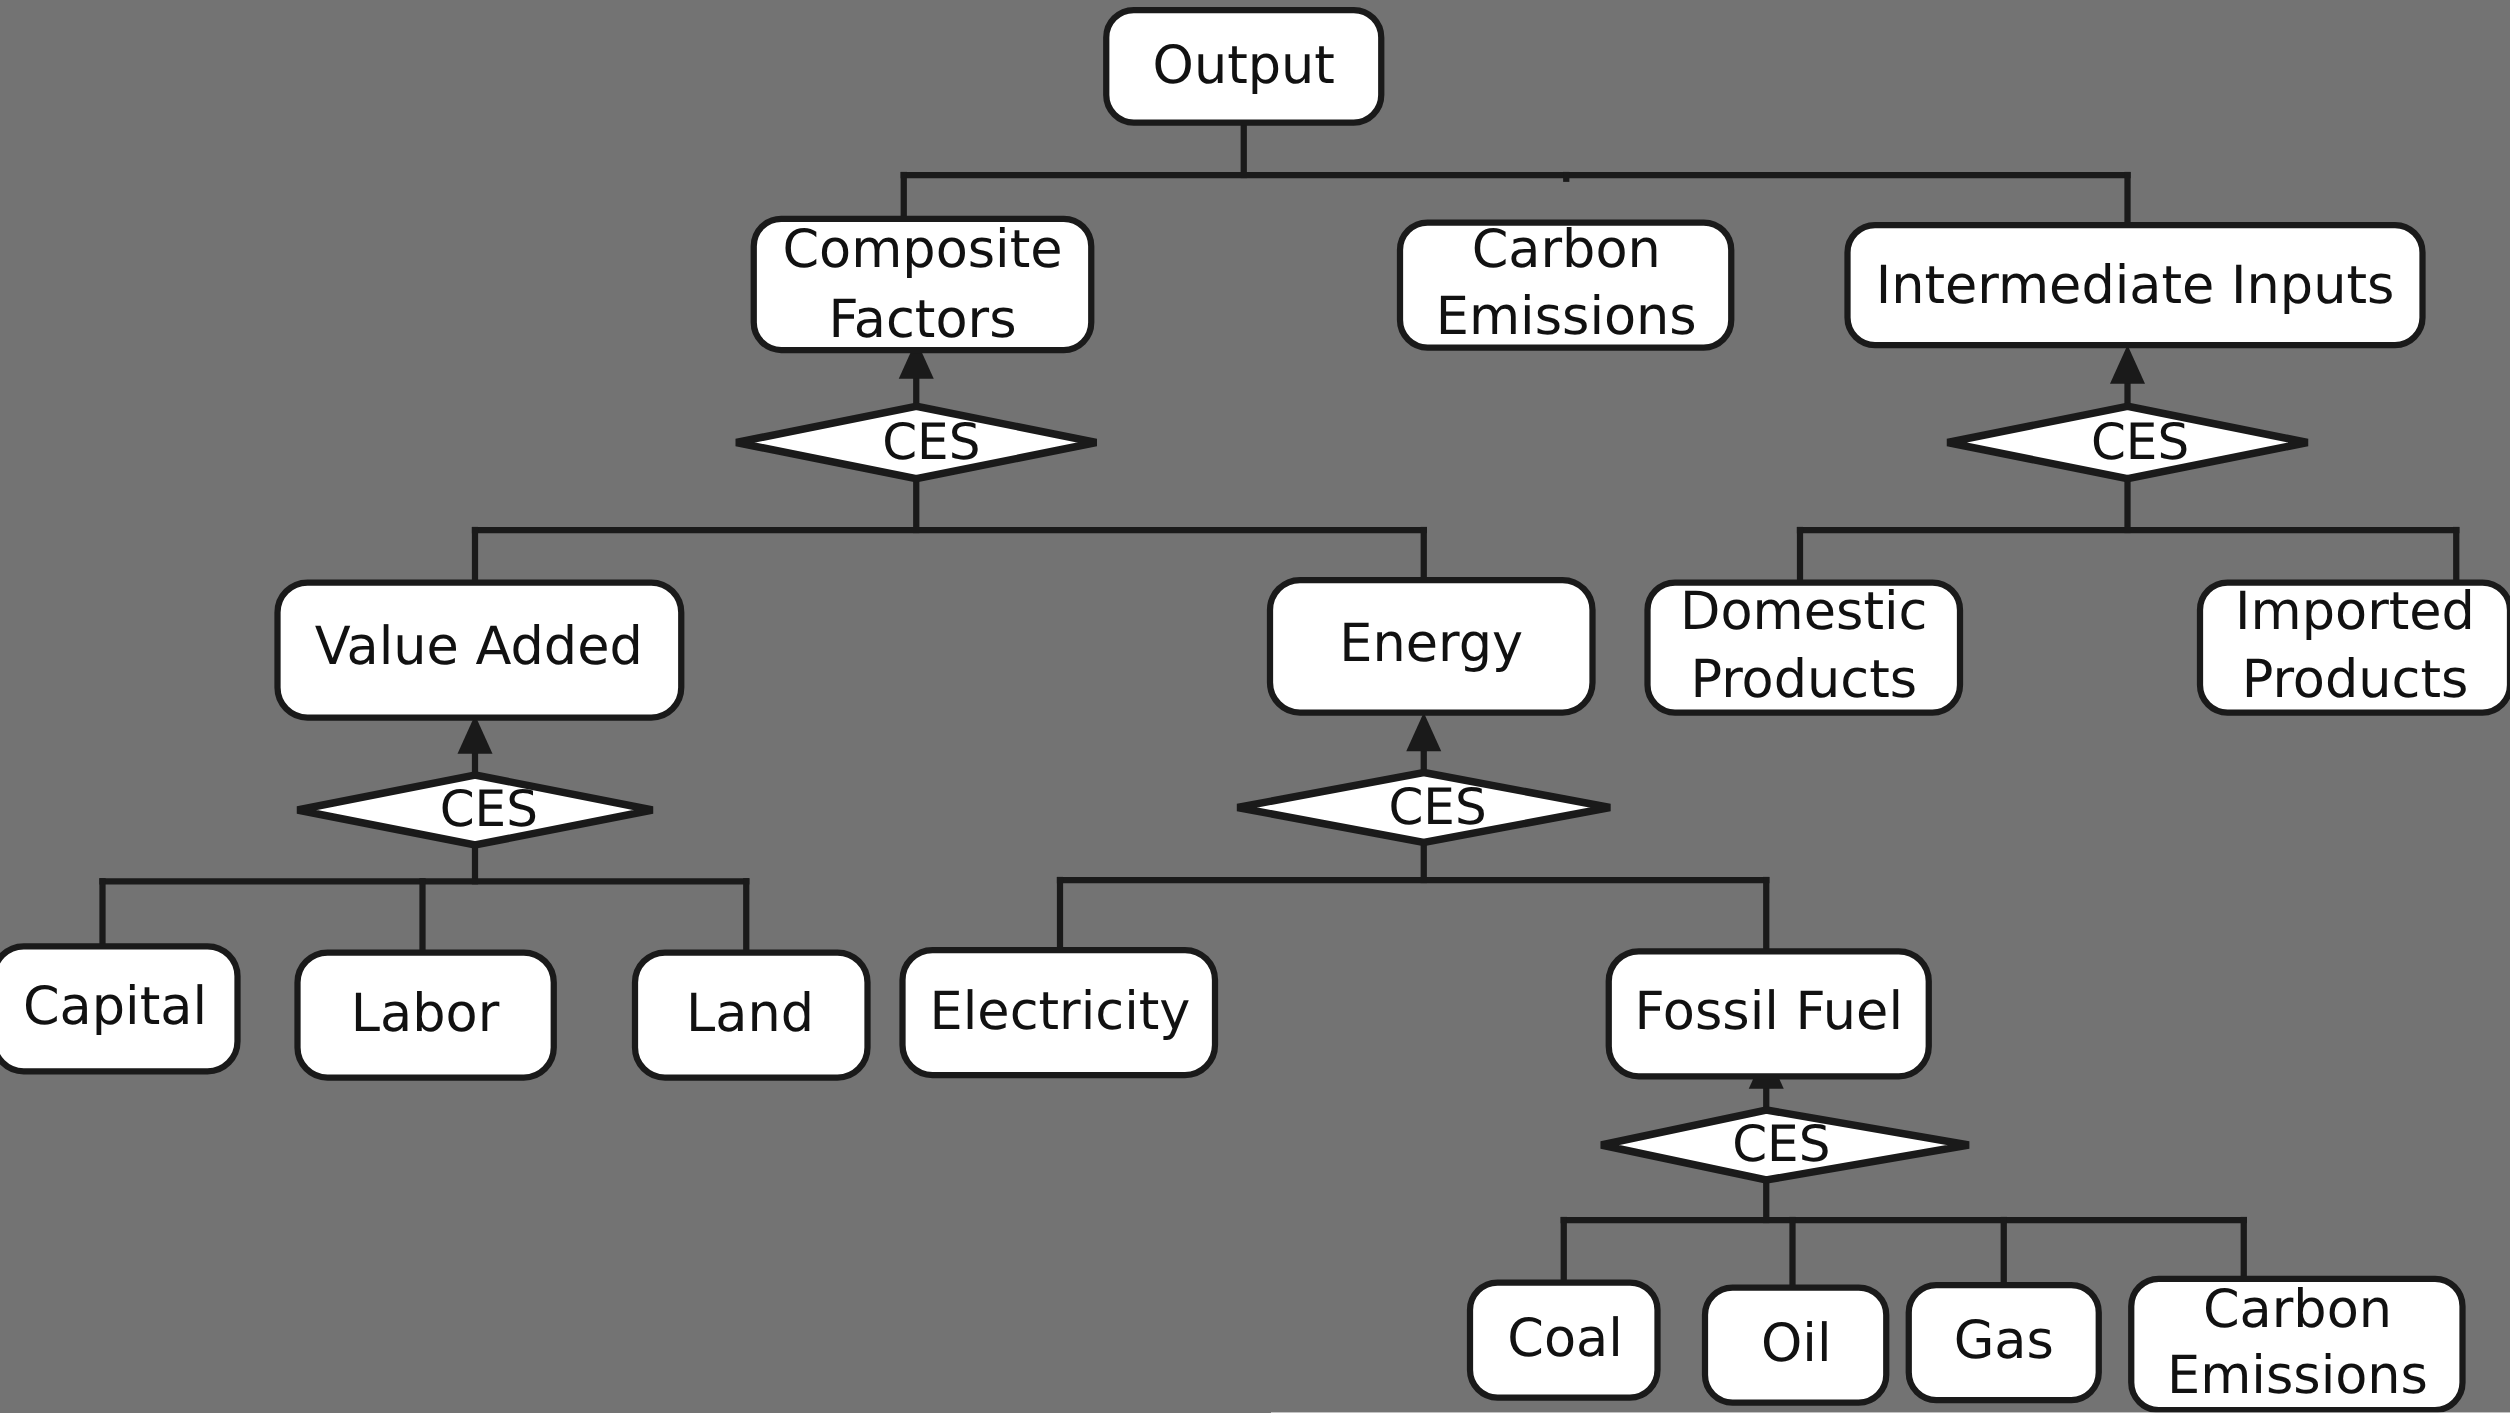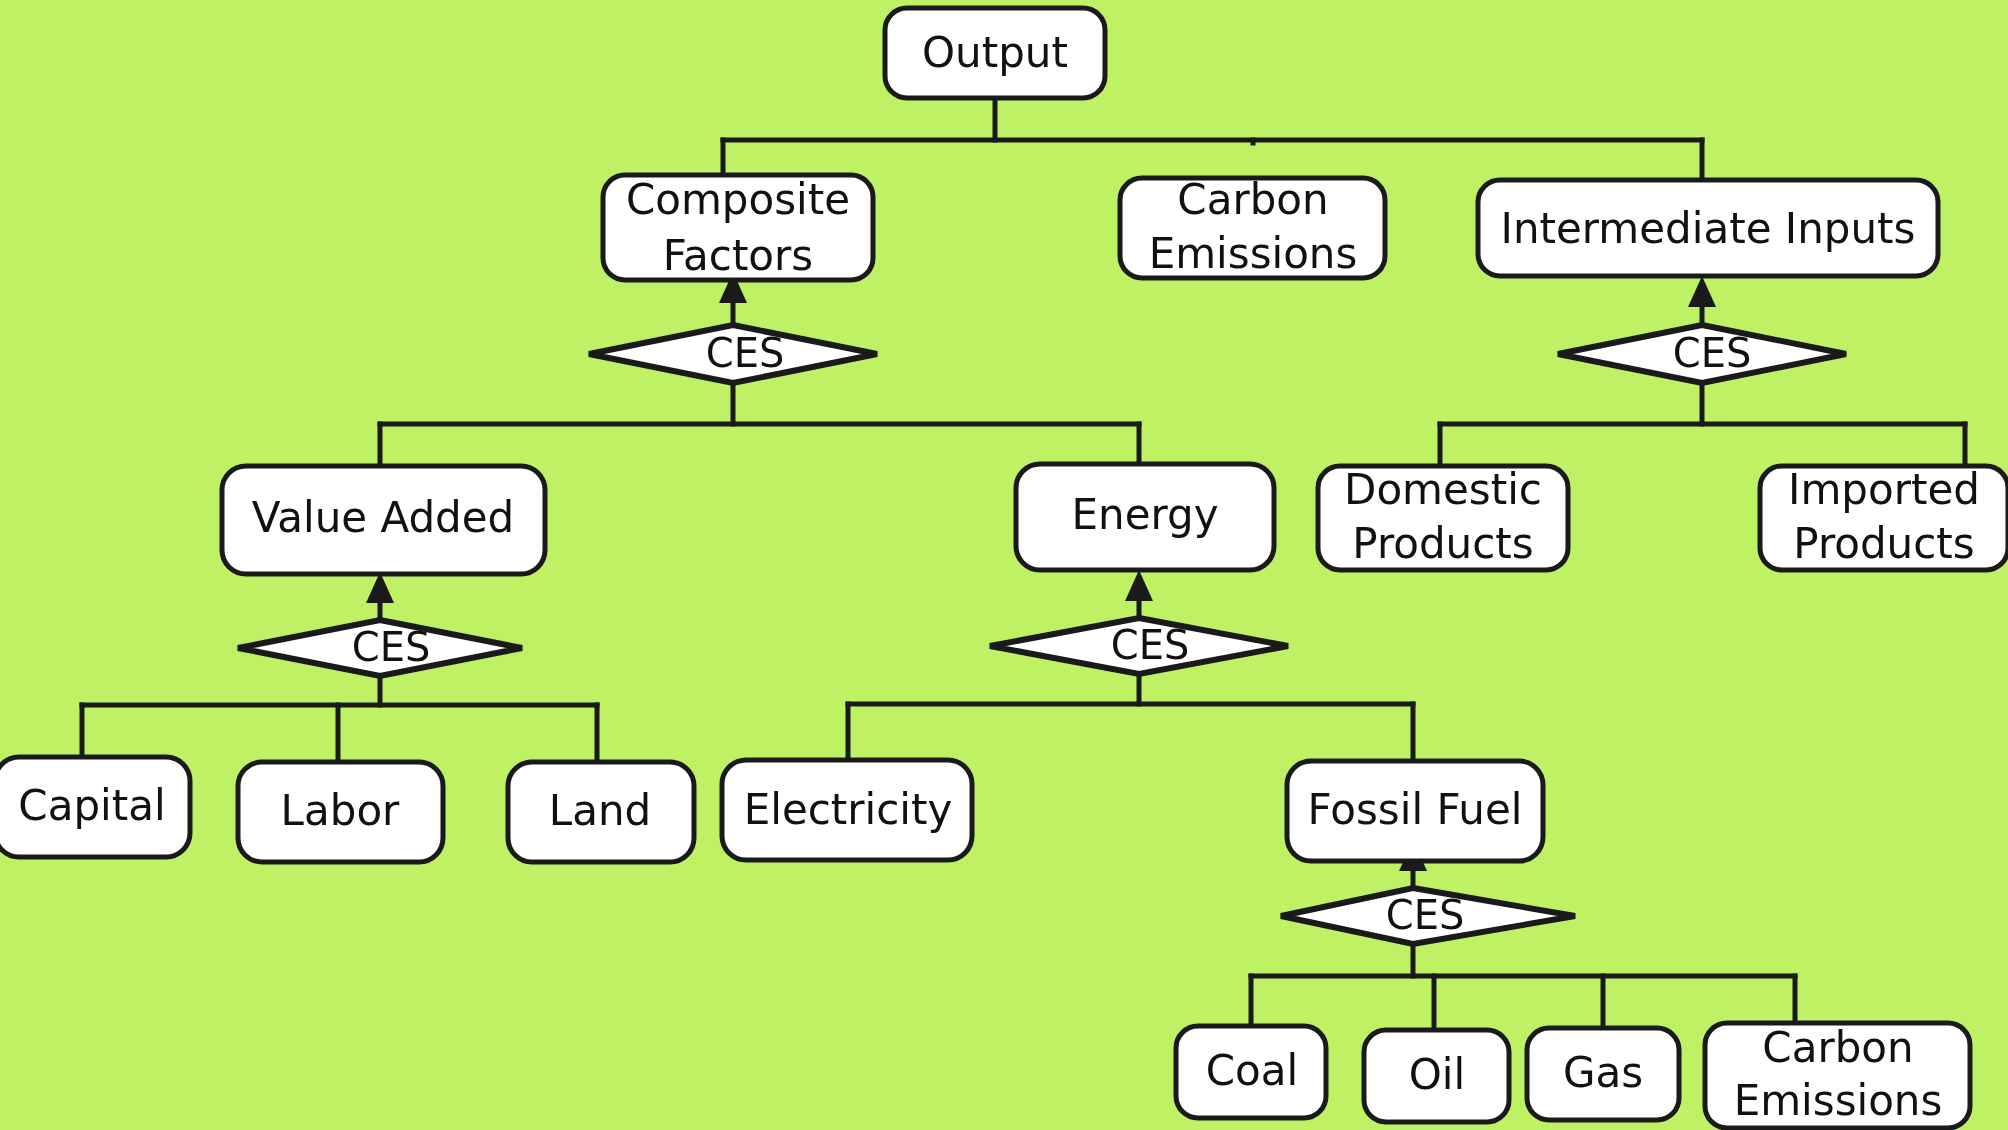--- a/index.html
+++ b/index.html
@@ -4,21 +4,21 @@
 <style>
   html, body {
     margin: 0;
     padding: 0;
     background: #ffffff;
   }
   #stage {
     position: relative;
     width: 2008px;
     height: 1130px;
-    background: #bef264;
+    background: #737373;
     overflow: hidden;
     font-family: "DejaVu Sans", sans-serif;
   }
   svg#diagram {
     position: absolute;
     left: 0;
     top: 0;
     width: 2008px;
     height: 1130px;
     display: block;

